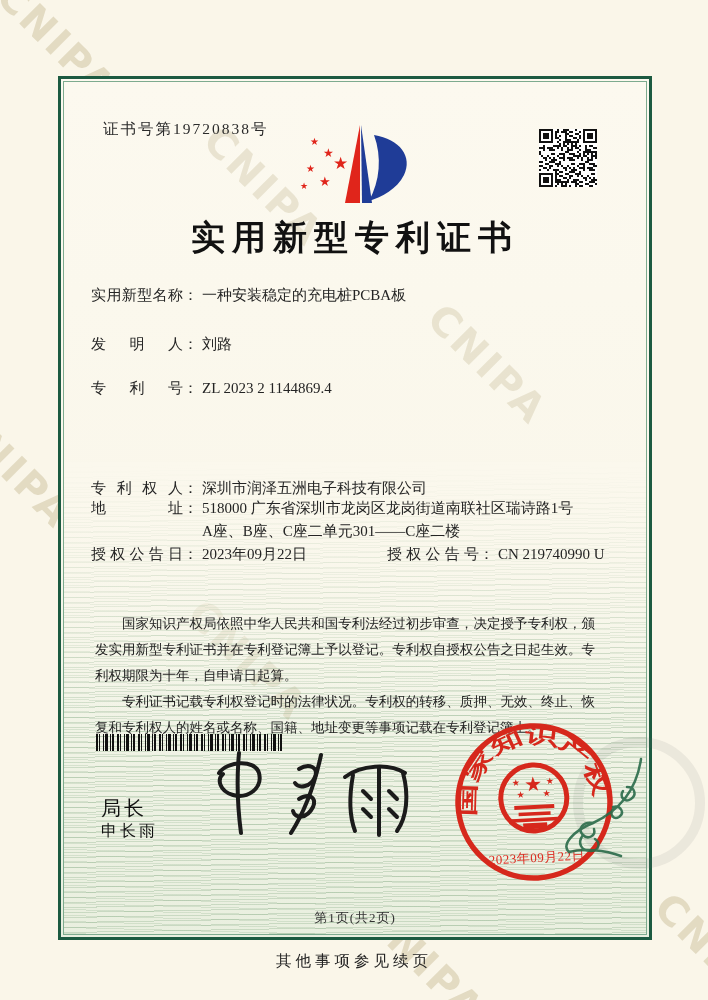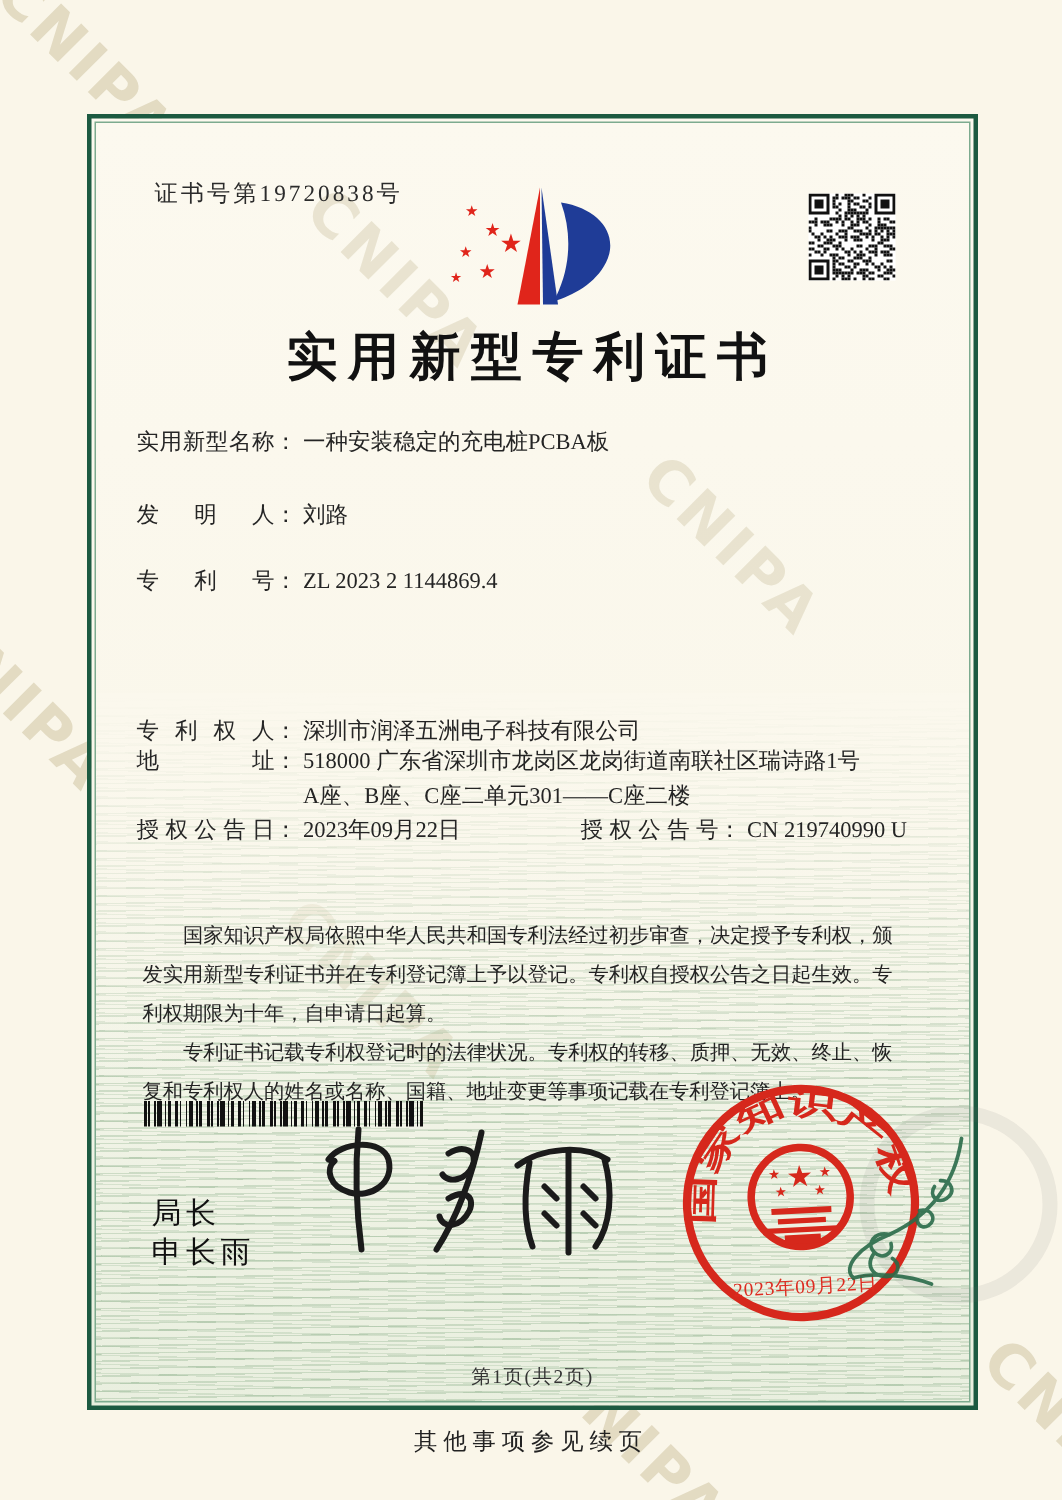--- a/index.html
+++ b/index.html
@@ -60,21 +60,21 @@
   .barcode{position:absolute;left:35px;top:655px;width:188px;height:17px;
     background:repeating-linear-gradient(90deg,
       #111 0 2px, transparent 2px 3px,
       #111 3px 4px, transparent 4px 7px,
       #111 7px 8px, transparent 8px 9px,
       #111 9px 12px, transparent 12px 14px,
       #111 14px 15px, transparent 15px 16px,
       #111 16px 18px, transparent 18px 21px);}
   .sig-title{position:absolute;left:40px;top:692px;font-size:20px;color:#111;
     font-family:"Liberation Sans",sans-serif;letter-spacing:3px;margin-top:24px;}
-  .sig-name{position:absolute;left:40px;top:742px;font-size:20px;color:#111;
+  .sig-name{position:absolute;left:40px;top:742px;font-size:16px;color:#111;
     font-family:"Liberation Sans",sans-serif;letter-spacing:3px;}
   .sig-svg{position:absolute;left:142px;top:668px;}
   
   .seal-ghost{position:absolute;left:512px;top:658px;width:112px;height:112px;
     border:10px solid rgba(110,110,110,.10);border-radius:50%;}
   .seal{position:absolute;left:390px;top:640px;width:166px;height:166px;transform:rotate(-3deg);}
   
   .flourish{position:absolute;right:4px;bottom:78px;}
   
   .page-num{position:absolute;left:0;right:0;top:830px;text-align:center;font-size:13px;color:#333;letter-spacing:1px;}

